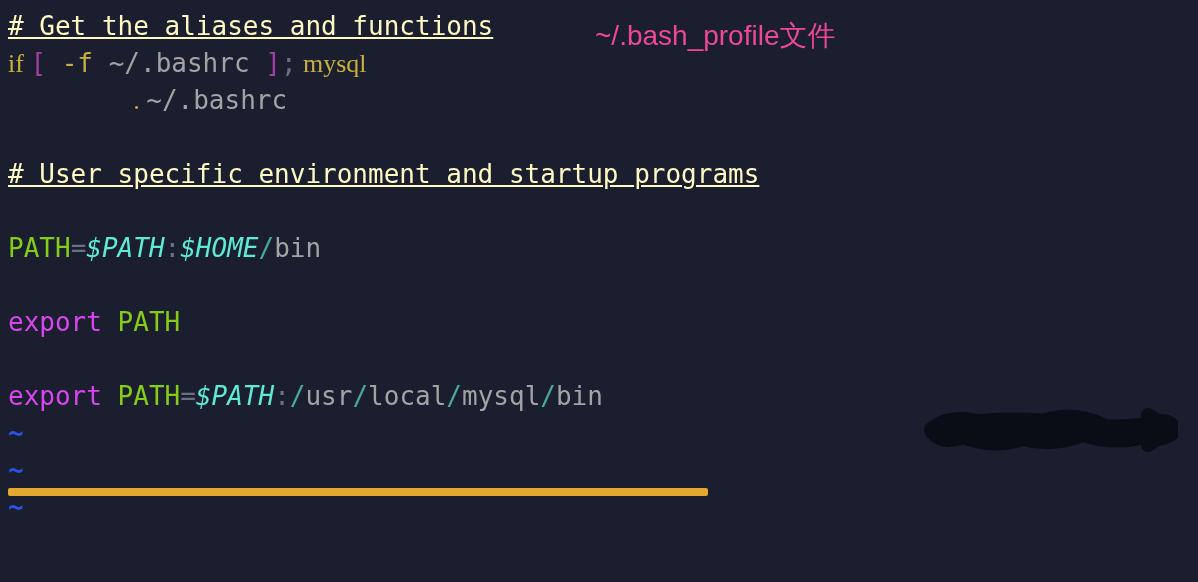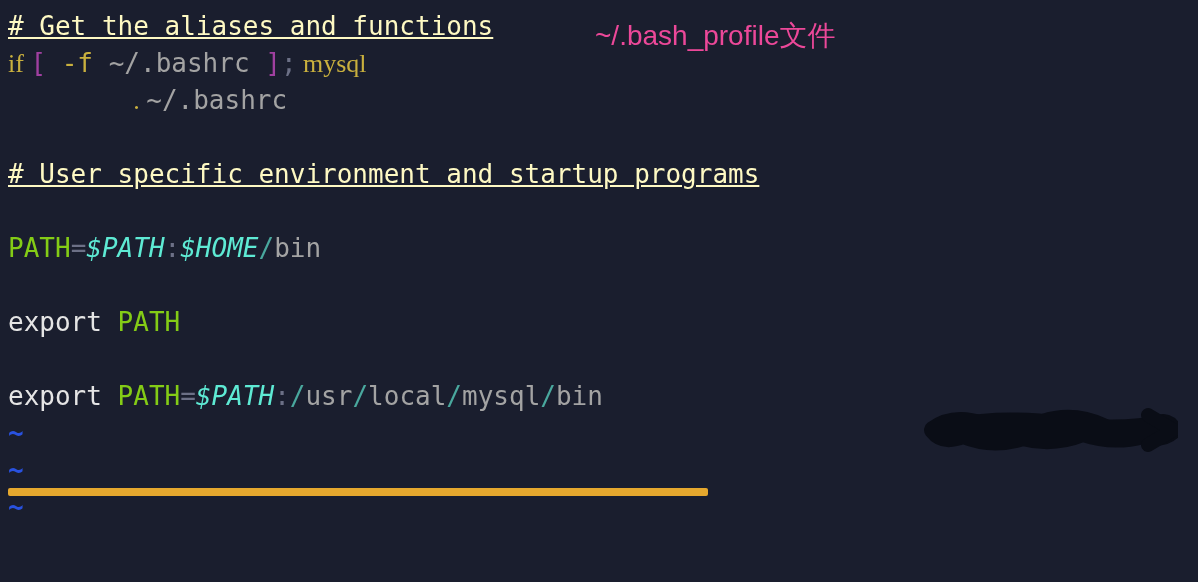--- a/index.html
+++ b/index.html
@@ -34,21 +34,21 @@
     }
     .comment { color: #fef9c3; text-decoration: underline; }
     .keyword-yellow { color: #c9b03e; font-family: Liberation Serif, serif; }
     .keyword-purple { color: #a040a0; }
     .operator-yellow { color: #c9b03e; }
     .text-green { color: #a3a3a3; }
     .punct-grey { color: #6c7086; }
     .var-cyan { color: #84cc16; }
     .var-magenta { color: #5eead4; font-style: italic; }
     .slash-teal { color: #4aa89e; }
-    .export-grey { color: #e5e5e5; margin-top: 35px; }
+    .export-grey { color: #d946ef; margin-top: 35px; }
     .tilde-blue { color: #2952e0; font-weight: bold; }
     
     .underline-highlight {
       position: absolute;
       left: 8px;
       top: 488px;
       width: 700px;
       height: 8px;
       background: #e5a82e;
       border-radius: 2px;

